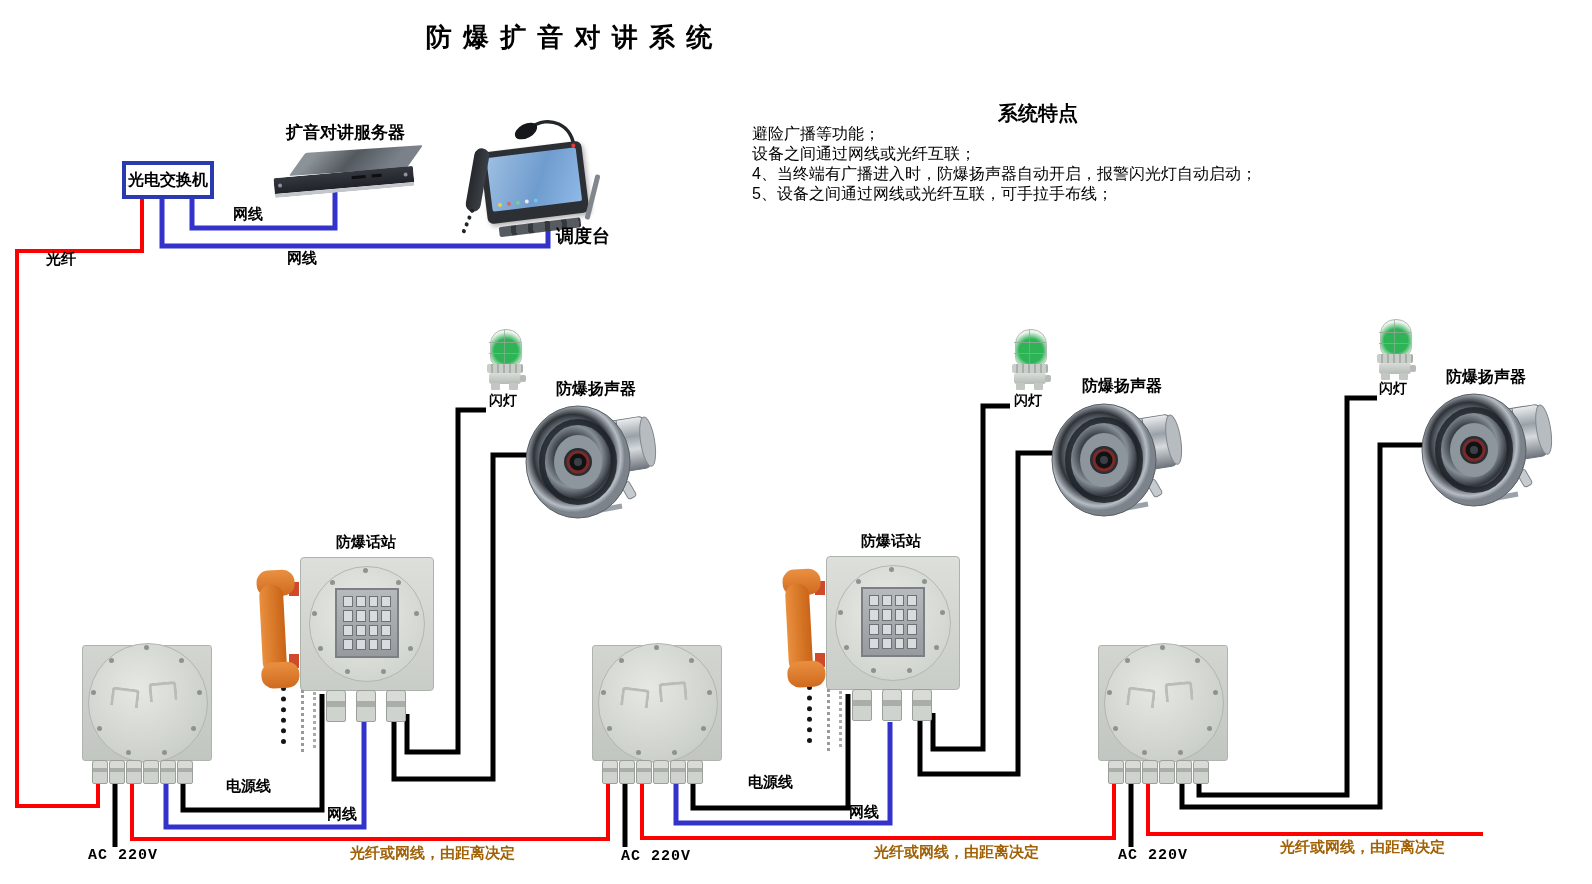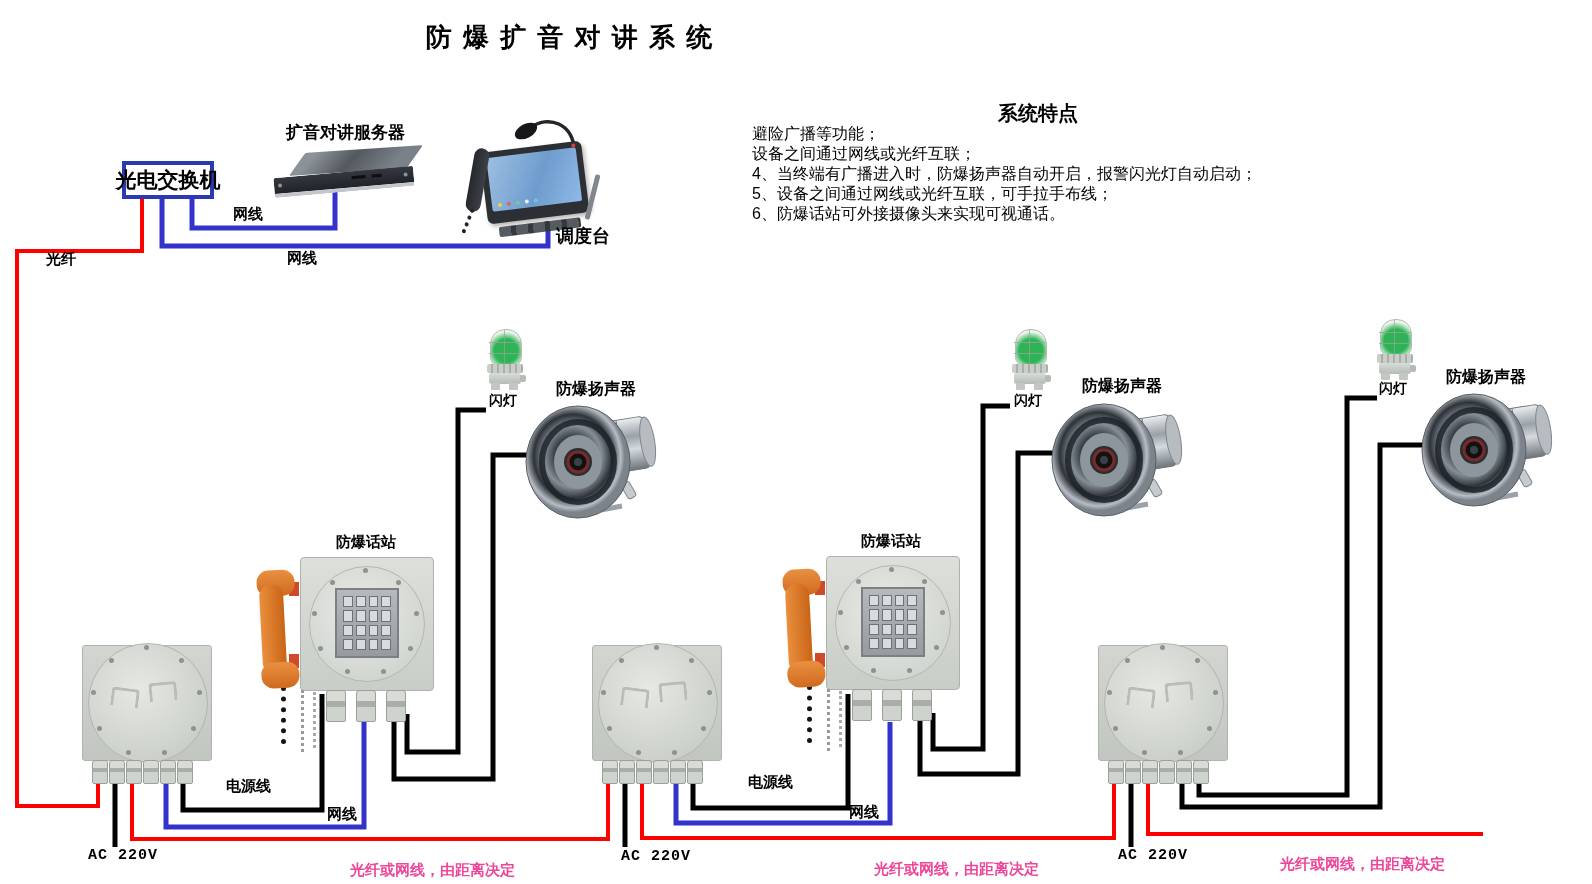--- a/index.html
+++ b/index.html
@@ -1,35 +1,35 @@
 <!DOCTYPE html>
 <html><head>
 <meta charset="utf-8">
 <style>
   html,body{margin:0;padding:0;background:#fff;}
   #canvas{position:relative;width:1592px;height:884px;background:#fff;overflow:hidden;
           font-family:"Liberation Sans","DejaVu Sans",sans-serif;color:#000;}
   #wires{position:absolute;left:0;top:0;z-index:1;}
   .dev{position:absolute;z-index:2;}
   .lbl{position:absolute;z-index:4;font-weight:bold;font-size:15px;white-space:nowrap;color:#000;}
-  .lbl.red{color:#ec4899;margin-top:17px;}
+  .lbl.red{color:#a16207;}
   .lbl.ac{font-family:"Liberation Mono",monospace;letter-spacing:1px;font-size:15px;}
 
   
   #title{position:absolute;left:330px;top:20px;width:480px;text-align:center;
          font-size:26px;font-weight:bold;letter-spacing:2px;z-index:4;}
 
   
   #feat-head{left:998px;top:100px;font-size:20px;}
   #feat{position:absolute;left:752px;top:124px;width:516px;z-index:4;font-size:16px;line-height:20px;}
 
   
   .switchbox{position:absolute;left:122px;top:161px;width:84px;height:30px;border:4px solid #2b3ab0;
              background:#fff;z-index:3;display:flex;align-items:center;justify-content:center;
-             font-weight:bold;font-size:21px;white-space:nowrap;}
+             font-weight:bold;font-size:16px;white-space:nowrap;}
 
   
   .server{width:148px;height:54px;}
   .server .stop{position:absolute;left:26px;top:3px;width:112px;height:23px;transform:skewX(-38deg) rotate(-4deg);
                 background:linear-gradient(100deg,#8b9298 10%,#53595f 45%,#7a8188 85%);border-radius:2px;}
   .server .sfront{position:absolute;left:0px;top:26px;width:140px;height:16px;transform:rotate(-5deg);
                   background:linear-gradient(#35383e,#202329);border-bottom:4px solid #c3c7cb;border-radius:2px;}
   .server .sfront i{position:absolute;top:5px;width:14px;height:3px;background:#0d0f12;}
   .server .sfront i.a{left:78px}.server .sfront i.b{left:98px;width:10px}
   .server .sfront b{position:absolute;top:6px;width:4px;height:4px;border-radius:50%;background:#8e9út3;background:#8e9399;}
@@ -147,21 +147,20 @@
   </svg>
 
   <div id="title">防 爆 扩 音 对 讲 系 统</div>
 
   <div class="lbl" id="feat-head">系统特点</div>
   <div id="feat">
     <div>避险广播等功能；</div>
     <div>设备之间通过网线或光纤互联；</div>
     <div>4、当终端有广播进入时，防爆扬声器自动开启，报警闪光灯自动启动；</div>
     <div>5、设备之间通过网线或光纤互联，可手拉手布线；</div>
-    <div>6、防爆话站可外接摄像头来实现可视通话。</div>
   </div>
 
   <div class="switchbox">
     <span>光电交换机</span>
   </div>
 
   <div class="dev server" style="left:274px;top:146px">
     <div class="stop"></div>
     <div class="sfront">
       <i class="a"></i>

